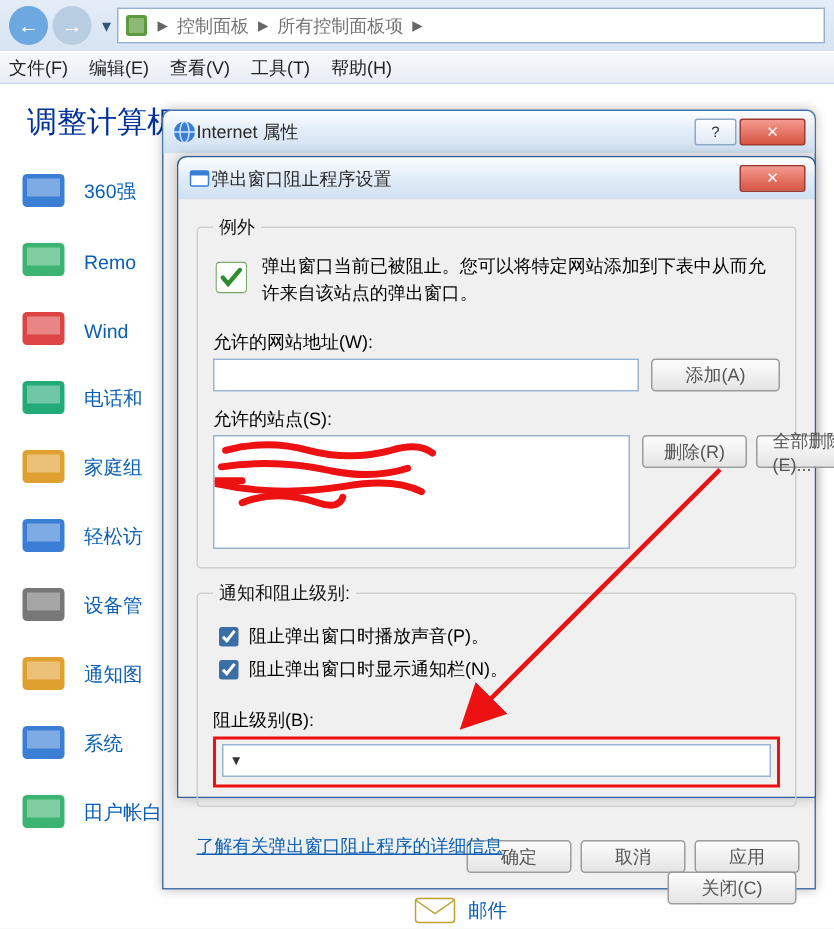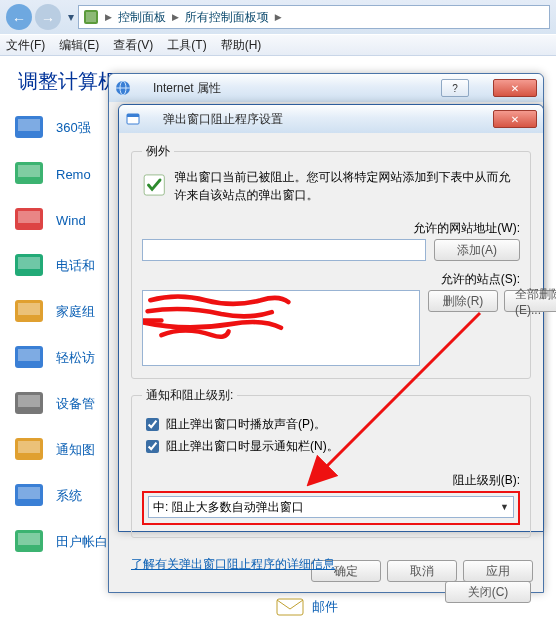--- a/index.html
+++ b/index.html
@@ -6,54 +6,54 @@
   body { margin: 0; width: 556px; height: 619px; background: #fff; overflow: hidden; position: relative; }
   a { text-decoration: none; }
 
   
   .addr-bar { height: 34px; background: linear-gradient(#e4ecf7,#d7e4f2); display: flex; align-items: center; padding: 4px 6px; }
   .nav-btn { width: 26px; height: 26px; border-radius: 50%; background: #6ea8e0; display: inline-flex; align-items: center; justify-content: center; color: #fff; font-size: 14px; margin-right: 3px; }
   .nav-btn.fwd { background: #b9cde2; }
   .mini { width:14px; height:26px; display:inline-flex; align-items:center; justify-content:center; color:#33547a; }
   .addr-field { flex:1; height:24px; border:1px solid #96b0cf; background:#fff; display:flex; align-items:center; padding:0 4px; gap:4px; }
   .addr-field .tri { color:#666; font-size:9px; padding:0 2px; }
-  .crumb { color:#0c4a6e; }
+  .crumb { color:#737373; }
 
   .menu-bar { height:22px; background:linear-gradient(#f7f9fc,#e7edf6); border-top:1px solid #fff; border-bottom:1px solid #c9d6e8; display:flex; align-items:center; padding:0 6px; gap:14px; }
   .menu-bar span { color:#222; }
 
   .page-title { padding:12px 0 10px 18px; color:#003399; font-size:20px; }
 
   .cpl-list { padding:0 12px; }
   .cpl-item { display:flex; align-items:center; gap:10px; height:46px; }
   .cpl-icon { width:34px; height:34px; display:flex; align-items:center; justify-content:center; }
   .cpl-label { color:#0a5fb4; font-size:13px; }
 
   
   .win { position:absolute; border:1px solid #4a74a8; border-radius:6px 6px 0 0; background:#f0f0f0; box-shadow:0 0 8px rgba(0,0,0,.25); }
-  .titlebar { height:28px; background:linear-gradient(#fdfefe,#e3edf8 45%,#cfe0f1); border-radius:6px 6px 0 0; display:flex; align-items:center; padding:0 6px; gap:22px; }
+  .titlebar { height:28px; background:linear-gradient(#fdfefe,#e3edf8 45%,#cfe0f1); border-radius:6px 6px 0 0; display:flex; align-items:center; padding:0 6px; gap:0; }
   .title-text { color:#2a2a2a; }
   .titlebar .spacer { flex:1; }
   .win-btn { width:28px; height:18px; border:1px solid #8fa8c4; background:linear-gradient(#fcfdff,#dfe9f4); display:inline-flex; align-items:center; justify-content:center; font-size:10px; color:#333; border-radius:2px; margin-left:2px; }
   .win-btn.close { background:linear-gradient(#f49a8f,#d65543); color:#fff; border-color:#a03a2e; width:44px; }
 
   #win-inet { top:73px; left:108px; width:436px; height:520px; }
   #win-inet .body { padding:6px; position:relative; height:calc(100% - 28px); }
   #win-inet .bottom-row { position:absolute; bottom:10px; right:10px; display:flex; gap:6px; }
   .btn { min-width:70px; height:22px; border:1px solid #9c9c9c; background:linear-gradient(#fdfdfd,#e4e4e4); color:#555; display:inline-flex; align-items:center; justify-content:center; padding:0 10px; border-radius:3px; }
 
   
   #win-popup { top:104px; left:118px; width:426px; height:428px; border-color:#2d5e9d; }
   #win-popup .body { background:#f0f0f0; padding:10px 12px 10px 12px; height:calc(100% - 28px); display:flex; flex-direction:column; }
 
   fieldset { border:1px solid #cfcfcf; border-radius:3px; margin:0 0 8px 0; padding:8px 10px 12px 10px; }
   legend { padding:0 4px; color:#111; }
   .desc-row { display:flex; gap:8px; align-items:flex-start; margin-bottom:8px; }
   .desc-text { line-height:1.5; }
-  .lbl { display:block; margin:16px 0 2px 0;text-align:right; }
+  .lbl { display:block; margin:16px 0 2px 0; }
   .row { display:flex; gap:8px; align-items:flex-start; }
   .txt { flex:1; height:22px; border:1px solid #98b3d3; background:#fff; padding:2px 4px; }
   .listbox { flex:1; height:76px; border:1px solid #98b3d3; background:#fff; position:relative; overflow:hidden; }
   .side-col { width:92px; display:flex; flex-direction:row; gap:6px; }
 
   .cb-row { display:flex; align-items:center; gap:4px; margin:3px 0; }
   .cb { width:13px; height:13px; accent-color:#3a6ea5; }
 
   .red-box { border:2px solid #e11; padding:3px 4px 5px 4px; margin-top:2px; }
   .combo { width:100%; height:22px; border:1px solid #98b3d3; background:#fff; display:flex; align-items:center; padding:0 4px; justify-content:space-between; }
@@ -272,21 +272,20 @@
         <span>阻止弹出窗口时播放声音(P)。</span>
       </label>
       <label class="cb-row">
         <input type="checkbox" class="cb" checked="" style="">
         <span>阻止弹出窗口时显示通知栏(N)。</span>
       </label>
 
       <span class="lbl">阻止级别(B):</span>
       <div class="red-box">
         <div class="combo">
-          <span>中: 阻止大多数自动弹出窗口</span>
           <span class="arrow">▼</span>
         </div>
       </div>
     </fieldset>
 
     <div class="link-row">
       <a href="#">了解有关弹出窗口阻止程序的详细信息</a>
       <span style="flex:1"></span>
     </div>
     <div class="foot">

